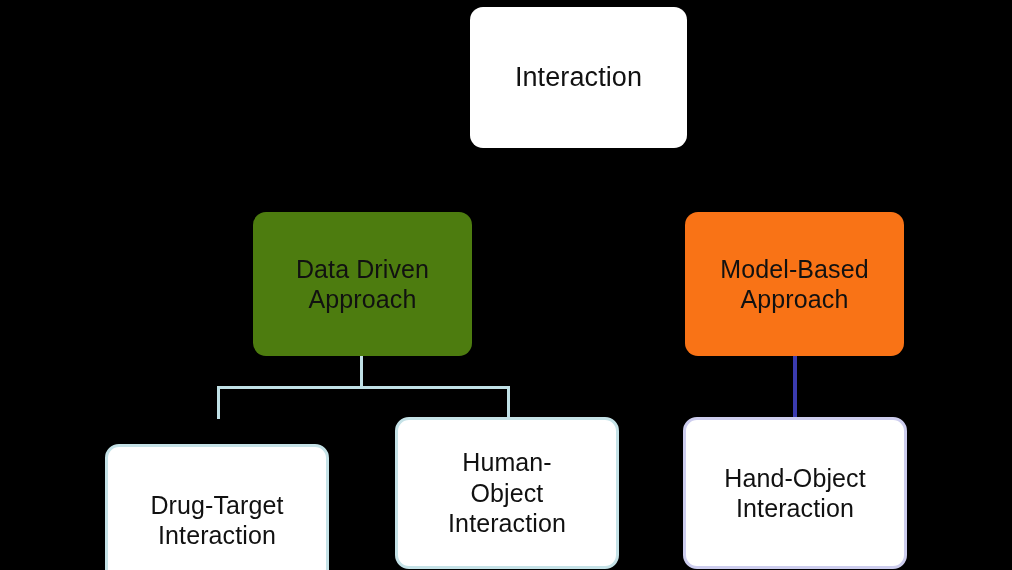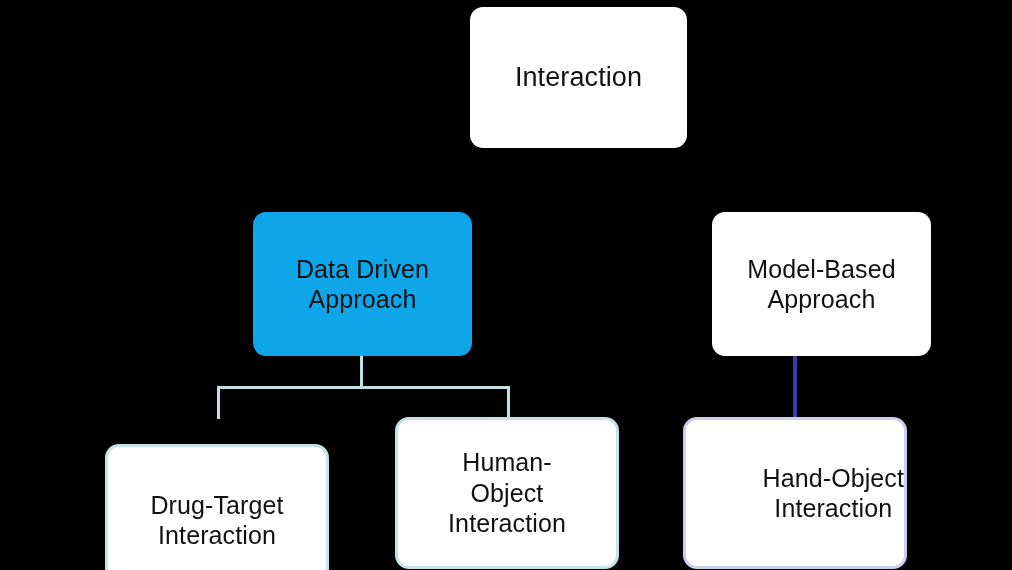--- a/index.html
+++ b/index.html
@@ -46,45 +46,45 @@
   
   .node-l2 {
     width: 219px;
     height: 144px;
     top: 212px;
     border-radius: 13px;
     font-size: 25px;
   }
   .node-data-driven {
     left: 253px;
-    background: #0ea5e9;
+    background: #4d7c0f;
   }
   .node-model-based {
-    left: 712px;
-    background: #ffffff;
+    left: 685px;
+    background: #f97316;
   }
 
   
   .node-l3 {
     width: 224px;
     height: 152px;
     top: 417px;
     background: #ffffff;
     border-radius: 14px;
     font-size: 25px;
   }
   .node-l3.teal-edge {
     border: 3px solid #c5e2e7;
   }
   .node-l3.purple-edge {
     border: 3px solid #cdcdee;
   }
   .node-drug-target { left: 105px; margin-top: 27px; }
   .node-human-object { left: 395px; justify-content: center; }
-  .node-hand-object { left: 683px; justify-content: flex-end; }
+  .node-hand-object { left: 683px; }
 
   
   .conn {
     position: absolute;
     background: #c0e0e6;
   }
   .conn-purple { background: #3b3bb0; }
 
   
   .conn-dd-stem {

